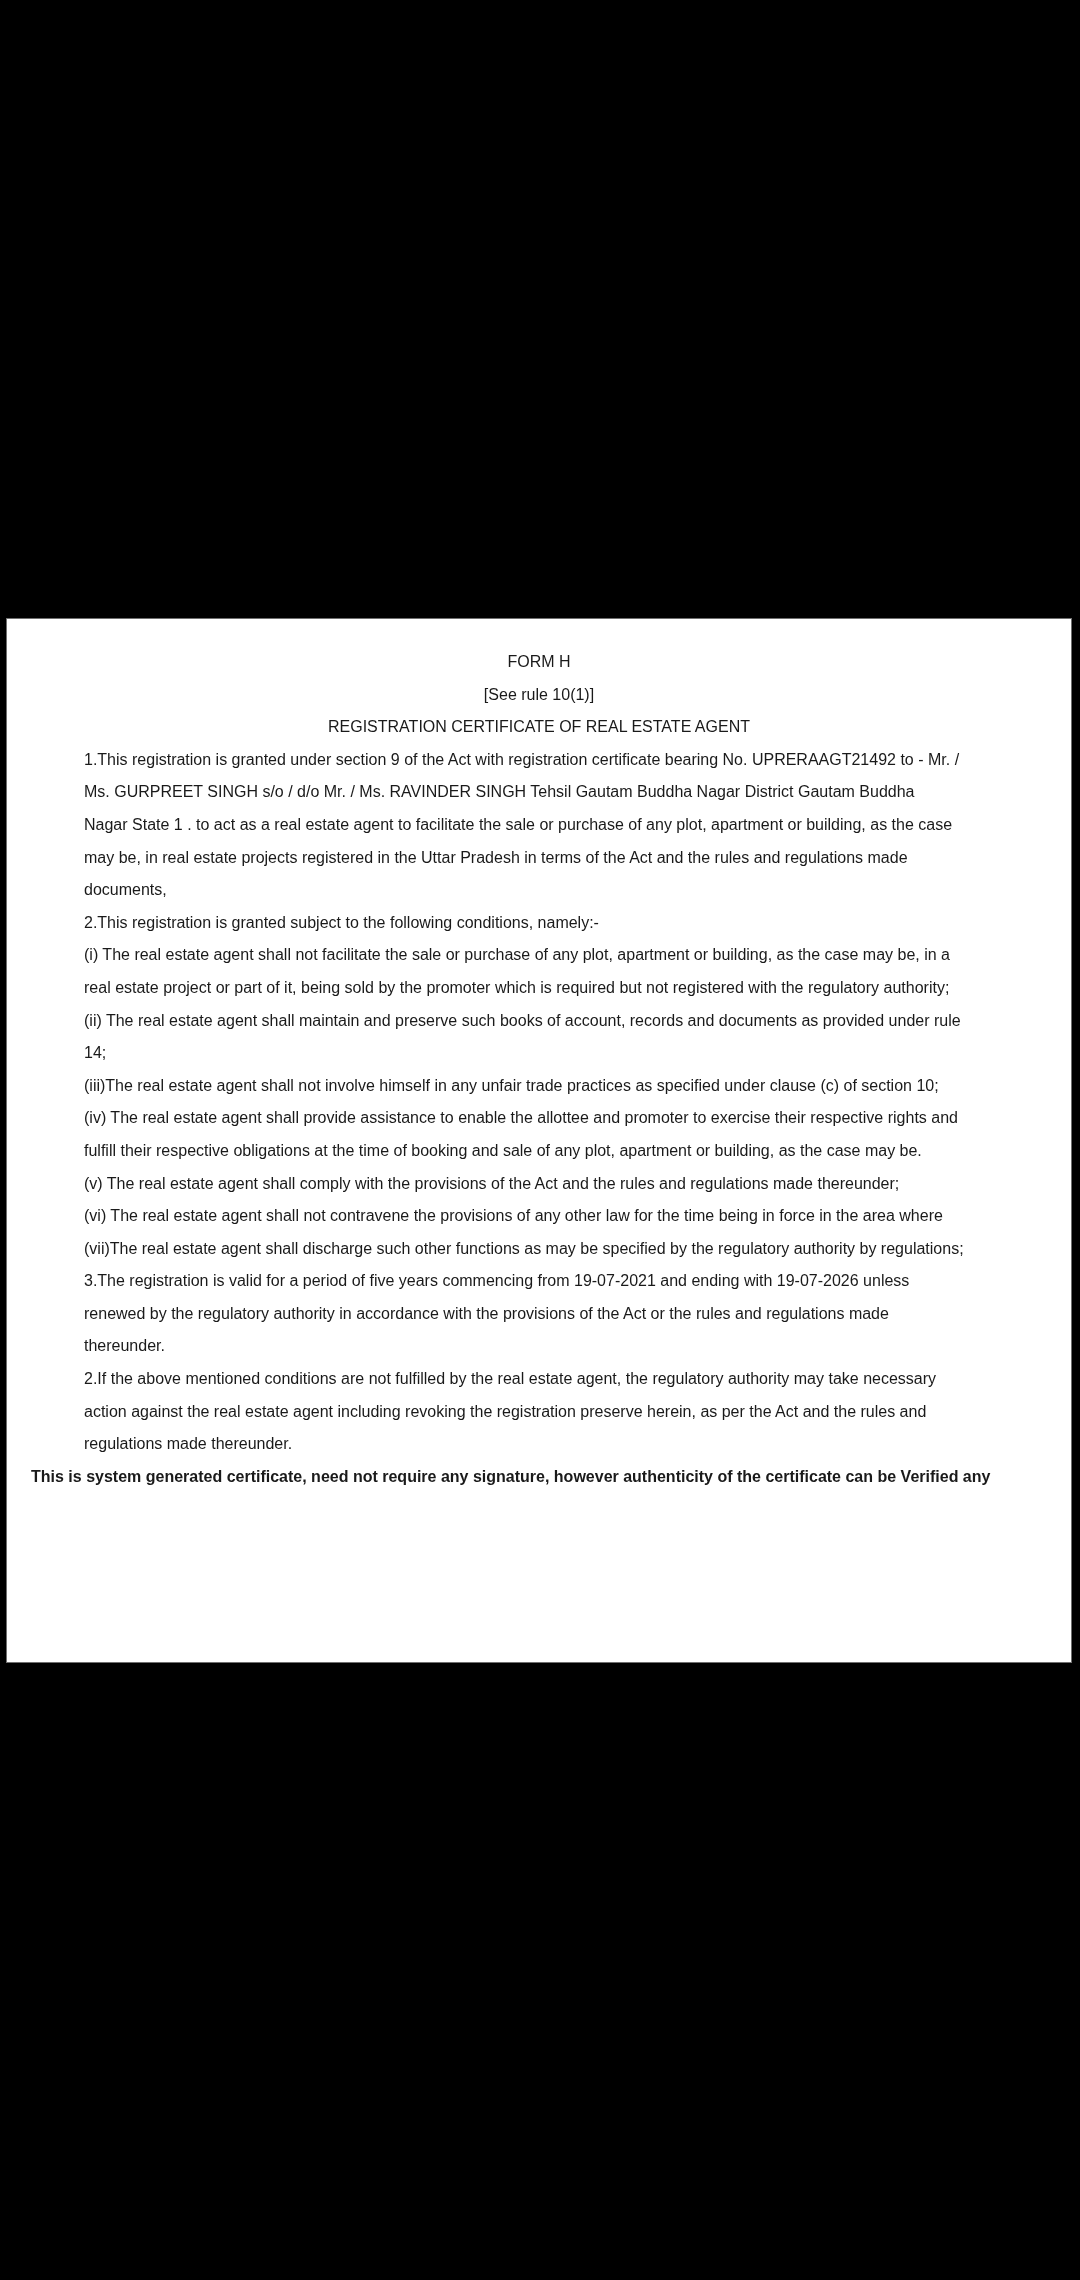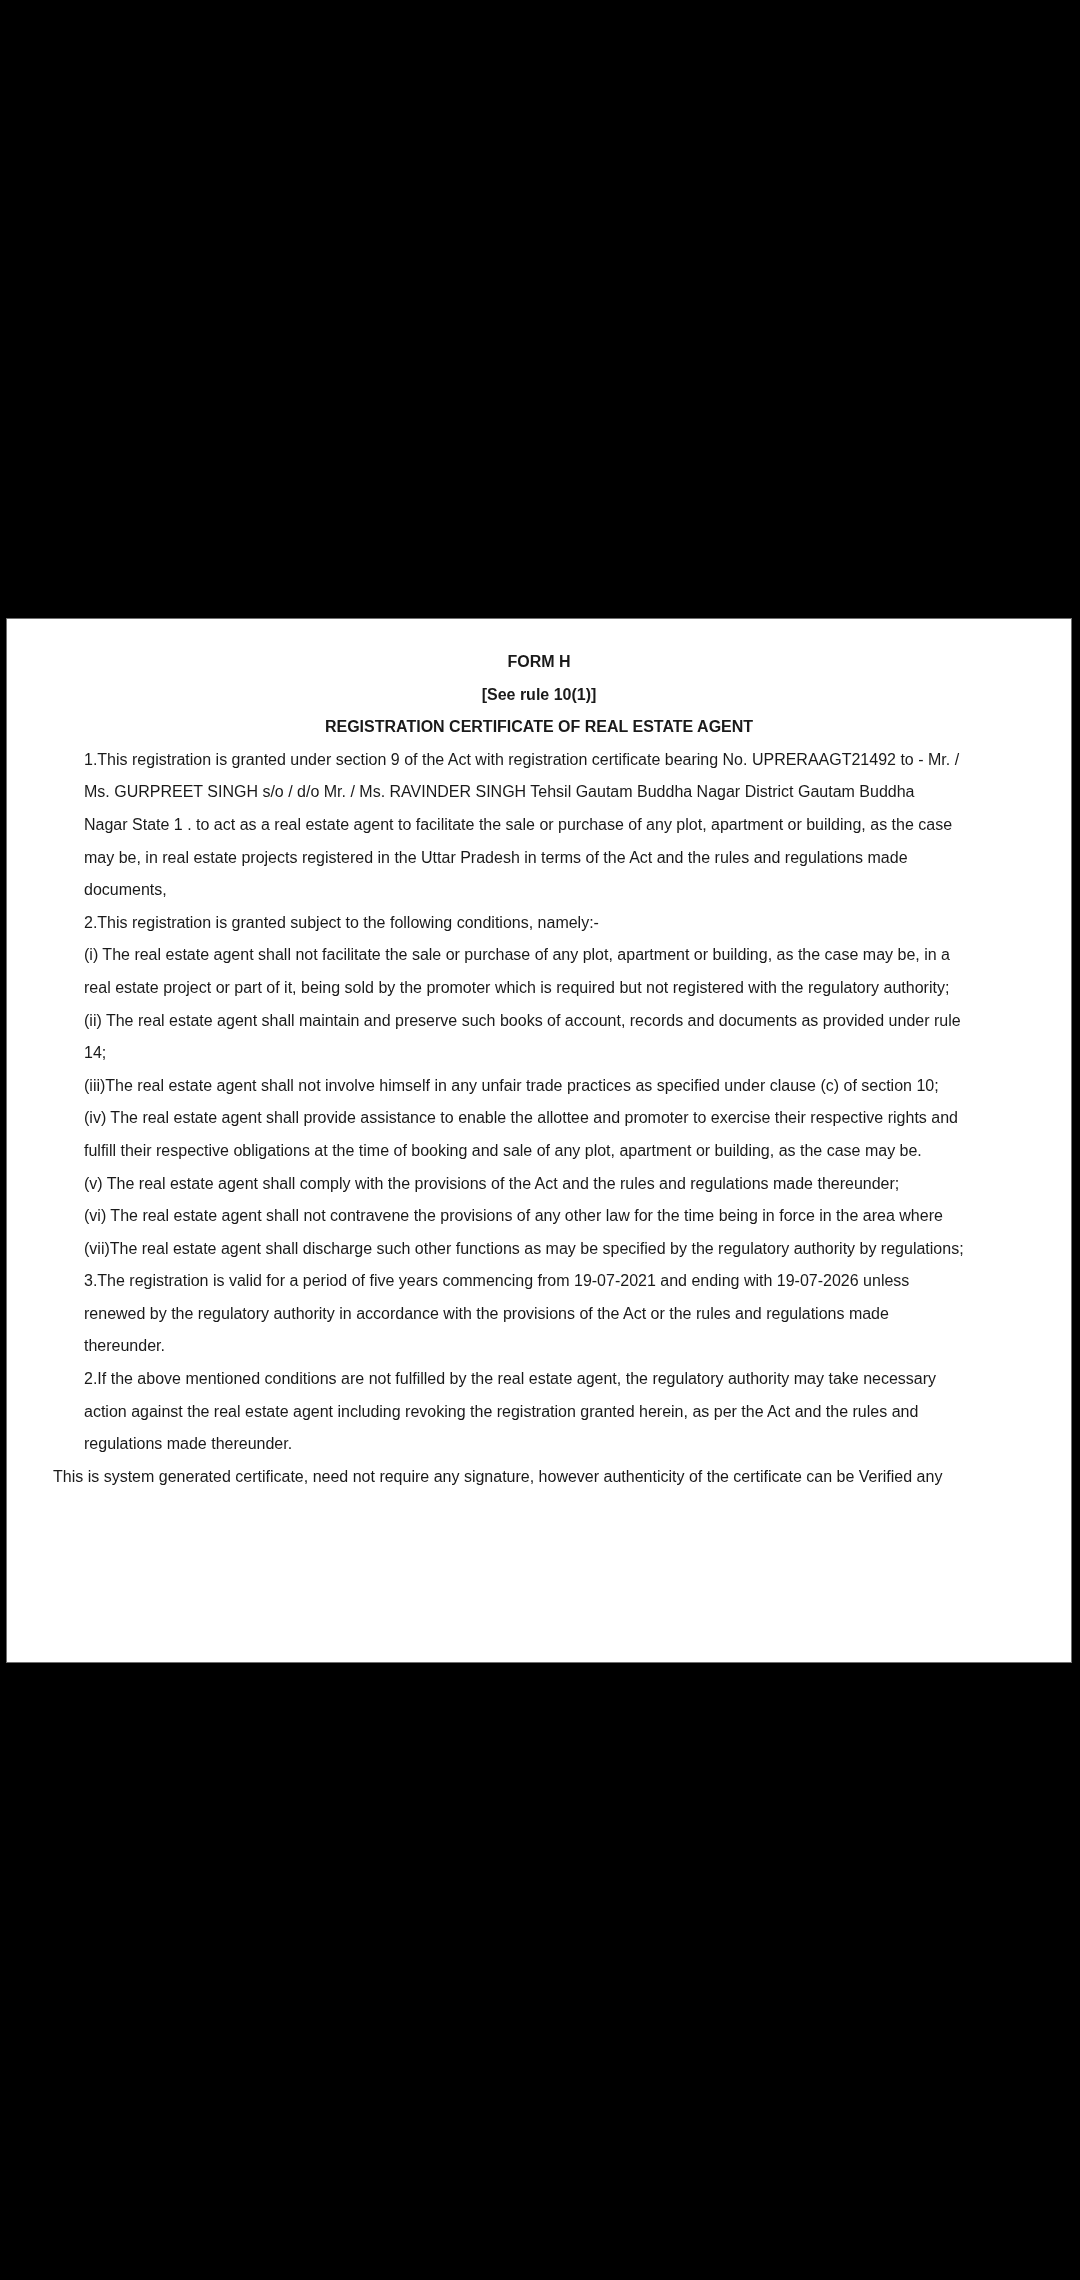--- a/index.html
+++ b/index.html
@@ -35,32 +35,33 @@
   .content {
     padding-top: 27px;
     font-size: 16px;
     line-height: 32.6px;
   }
   .line {
     white-space: nowrap;
     height: 32.6px;
   }
   .heading-line {
-    font-weight: bold;
+    font-weight: normal;
     text-align: center;
     white-space: nowrap;
     height: 32.6px;
   }
   .body-line {
     margin-left: 77px;
     margin-right: 18px;
   }
   .footer-line {
-    margin-left: 46px;
+    margin-left: 24px;
     margin-right: 18px;
+    font-weight: bold;
   }
 </style>
 </head>
 <body style="background: rgb(0, 0, 0);">
 
 <div class="viewer">
   <div class="sheet" style="background: rgb(255, 255, 255); border-color: rgb(111, 111, 111); color: rgb(26, 26, 26);">
     <div class="content">
       <div>
           <div class="heading-line">FORM H</div>
@@ -81,21 +82,21 @@
           <div class="line body-line">(iii)The real estate agent shall not involve himself in any unfair trade practices as specified under clause (c) of section 10;</div>
           <div class="line body-line">(iv) The real estate agent shall provide assistance to enable the allottee and promoter to exercise their respective rights and</div>
           <div class="line body-line">fulfill their respective obligations at the time of booking and sale of any plot, apartment or building, as the case may be.</div>
           <div class="line body-line">(v) The real estate agent shall comply with the provisions of the Act and the rules and regulations made thereunder;</div>
           <div class="line body-line">(vi) The real estate agent shall not contravene the provisions of any other law for the time being in force in the area where</div>
           <div class="line body-line">(vii)The real estate agent shall discharge such other functions as may be specified by the regulatory authority by regulations;</div>
           <div class="line body-line">3.The registration is valid for a period of five years commencing from 19-07-2021 and ending with 19-07-2026 unless</div>
           <div class="line body-line">renewed by the regulatory authority in accordance with the provisions of the Act or the rules and regulations made</div>
           <div class="line body-line">thereunder.</div>
           <div class="line body-line">2.If the above mentioned conditions are not fulfilled by the real estate agent, the regulatory authority may take necessary</div>
-          <div class="line body-line">action against the real estate agent including revoking the registration granted herein, as per the Act and the rules and</div>
+          <div class="line body-line">action against the real estate agent including revoking the registration preserve herein, as per the Act and the rules and</div>
           <div class="line body-line">regulations made thereunder.</div>
         </div>
       <div>
           <div class="line footer-line">This is system generated certificate, need not require any signature, however authenticity of the certificate can be Verified any</div>
         </div>
     </div>
   </div>
 </div>
 
 </body></html>

